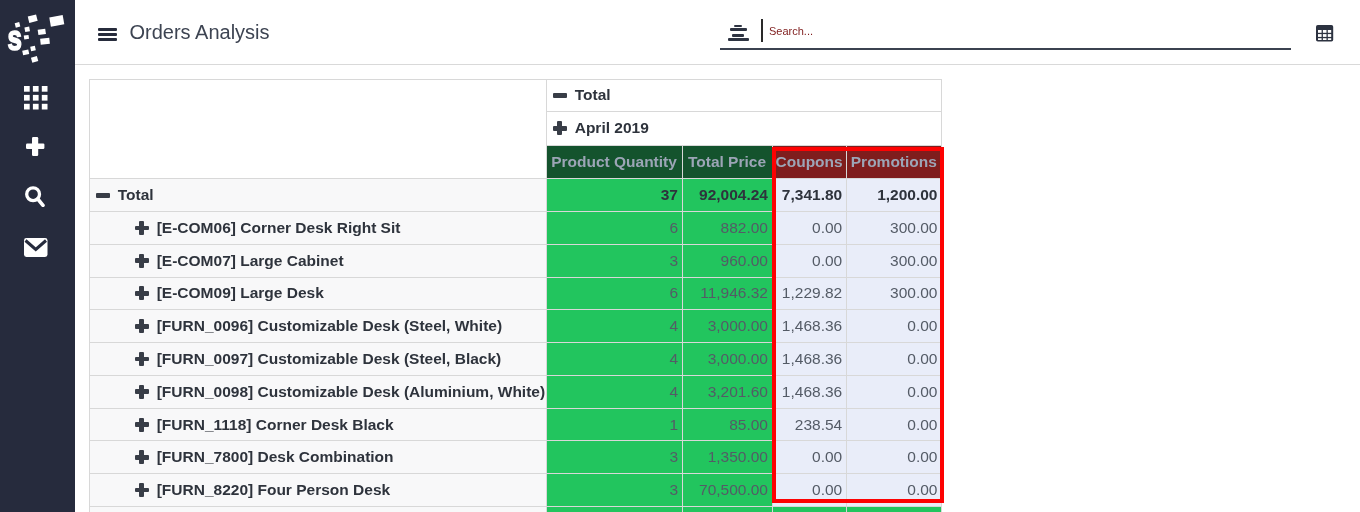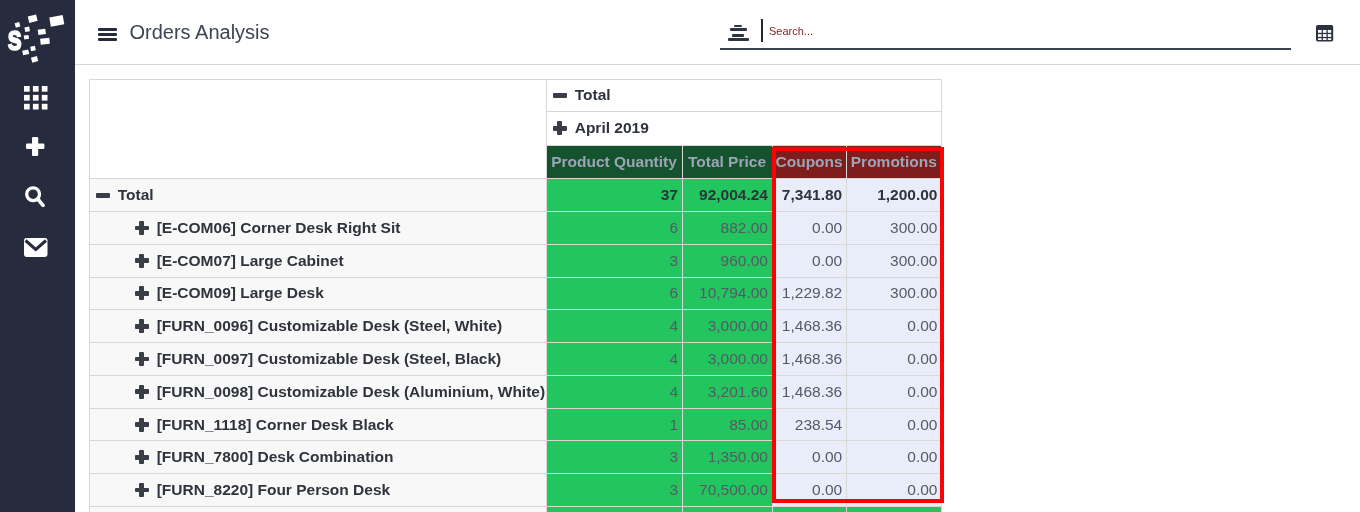--- a/index.html
+++ b/index.html
@@ -173,21 +173,21 @@
     <div class="num">3</div>
       <div class="num">960.00</div>
       <div class="num hl">0.00</div>
       <div class="num hl">300.00</div>
 
     <div class="rowth"><span class="pm">
           <i class="h"></i>
           <i class="v"></i>
         </span>[E-COM09] Large Desk</div>
     <div class="num">6</div>
-      <div class="num">10,794.00</div>
+      <div class="num">11,946.32</div>
       <div class="num hl">1,229.82</div>
       <div class="num hl">300.00</div>
 
     <div class="rowth"><span class="pm">
           <i class="h"></i>
           <i class="v"></i>
         </span>[FURN_0096] Customizable Desk (Steel, White)</div>
     <div class="num">4</div>
       <div class="num">3,000.00</div>
       <div class="num hl">1,468.36</div>

